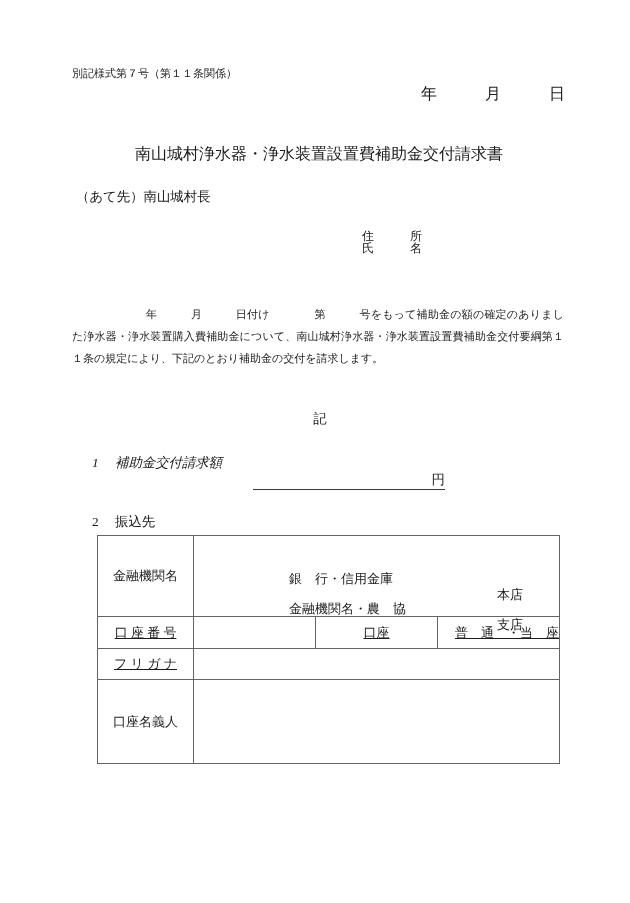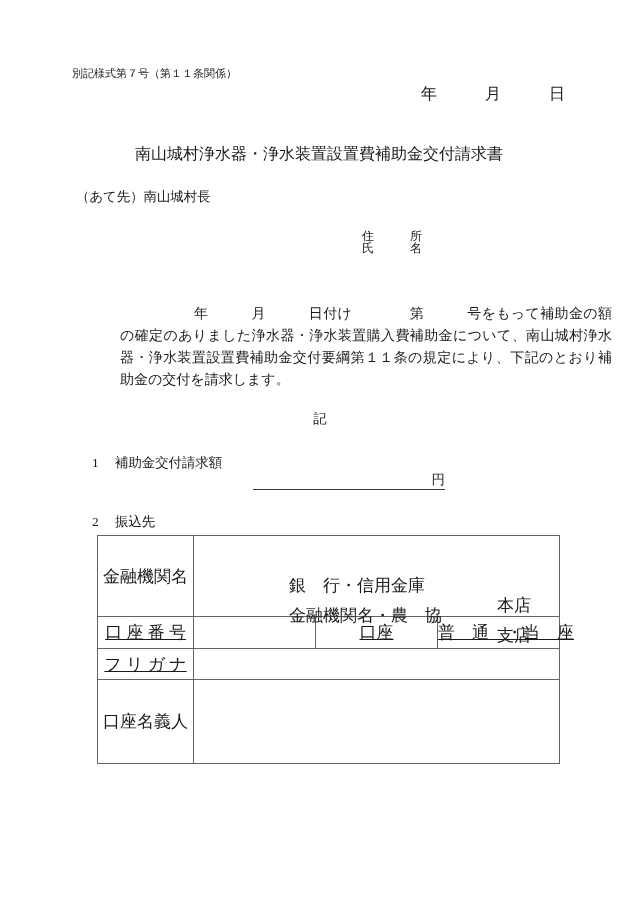--- a/index.html
+++ b/index.html
@@ -55,43 +55,42 @@
   #signer-block {
     left: 362px; top: 230px;
     font-size: 13.4px;
     line-height: 21px;
   }
 
   
   #body-paragraph {
     left: 72px; top: 303px;
     width: 492px;
-    font-size: 14px;
+    font-size: 11px;
     line-height: 22px;
     text-align: justify;
     text-justify: inter-character;
     text-indent: 74px;
-    margin-left: 48px;
   }
 
   
   #ki-marker {
     left: 0; top: 412px;
     width: 630px;
     text-align: center;
     font-size: 13.4px;
     padding-left: 10px;
     box-sizing: border-box;
   }
 
   
   .item-row { font-size: 13.4px; }
   .item-num { display: inline-block; width: 23px; }
 
-  #item-1 { left: 92px; top: 454px; }
+  #item-1 { left: 92px; top: 454px; font-style: italic; }
   #item-2 { left: 92px; top: 513px; }
 
   
   #amount-line {
     left: 253px; top: 471px;
     width: 192px;
     border-bottom: 1px solid #3a3a3a;
     height: 19px;
     font-size: 13.4px;
     text-align: right;
@@ -100,21 +99,21 @@
 
   
   #bank-table {
     left: 97px; top: 535px;
     width: 463px;
     border-collapse: collapse;
     table-layout: fixed;
   }
   #bank-table td {
     border: 1px solid #646464;
-    font-size: 17px;
+    font-size: 13px;
     padding: 0;
     vertical-align: middle;
   }
   .lbl-cell {
     width: 95px;
     text-align: center;
     white-space: pre;
   }
   .row-bank   td { height: 80px; }
   .row-acctno td { height: 31px; text-decoration: underline; }

